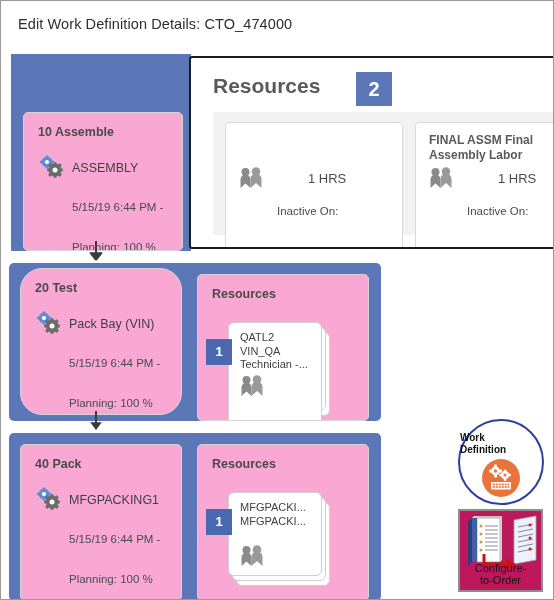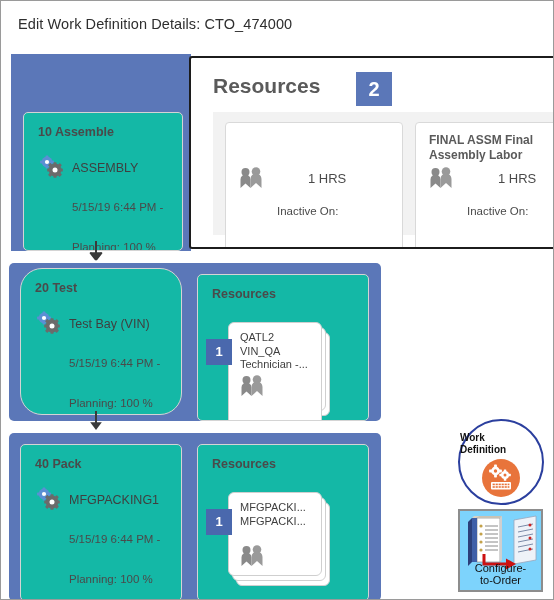--- a/index.html
+++ b/index.html
@@ -56,21 +56,21 @@
   #op-block-30 {
     left: 8px;
     top: 432px;
     width: 372px;
     height: 168px;
   }
 
   
   .op-card {
     position: absolute;
-    background: #14b8a6;
+    background: #f9a8d4;
     border: 1px solid #d4d4d4;
     border-radius: 5px;
     box-sizing: border-box;
     overflow: hidden;
   }
   .op-card .op-name {
     position: absolute;
     left: 14px;
     top: 12px;
     font-size: 12.5px;
@@ -285,21 +285,21 @@
     background: #e8743b;
   }
 
   
   #cto-icon {
     position: absolute;
     left: 457px;
     top: 508px;
     width: 85px;
     height: 83px;
-    background: #7dd3fc;
+    background: #be185d;
     border: 2px solid #8d8d8d;
     box-sizing: border-box;
   }
   #cto-icon .cto-label {
     position: absolute;
     left: 0;
     right: 0;
     bottom: 4px;
     text-align: center;
     font-size: 11px;
@@ -413,21 +413,21 @@
           <rect x="9.2" y="13.4" width="3.6" height="3.2" rx="0.7"></rect>
           <rect x="21.2" y="13.4" width="3.6" height="3.2" rx="0.7"></rect>
           <rect x="10.6" y="8.6" width="3.4" height="3.2" rx="0.7" transform="rotate(-45 12.3 10.2)"></rect>
           <rect x="20.0" y="18.0" width="3.4" height="3.2" rx="0.7" transform="rotate(-45 21.7 19.6)"></rect>
           <rect x="20.0" y="8.6" width="3.2" height="3.4" rx="0.7" transform="rotate(45 21.6 10.3)"></rect>
           <rect x="10.7" y="18.0" width="3.2" height="3.4" rx="0.7" transform="rotate(45 12.3 19.7)"></rect>
         </g>
         <circle cx="17" cy="15" r="2.5" fill="#ffffff"></circle>
       </svg>
     </span>
-    <div class="op-wc">Test Bay (VIN)</div>
+    <div class="op-wc">Pack Bay (VIN)</div>
     <div class="op-date">5/15/19 6:44 PM -</div>
     <div class="op-planning">Planning: 100 %</div>
   </div>
 
   <div class="op-card" id="res-card-20" style="left:196px; top:273px; width:172px; height:147px;">
     <div class="res-title-sm">Resources</div>
 
     <div class="stack-wrap" style="left:28px; top:43px; width:120px; height:98px;">
       <div class="stack-sheet" style="left:10px; top:14px; width:94px; height:84px;"></div>
       <div class="stack-sheet" style="left:6px; top:9px; width:94px; height:84px;"></div>

